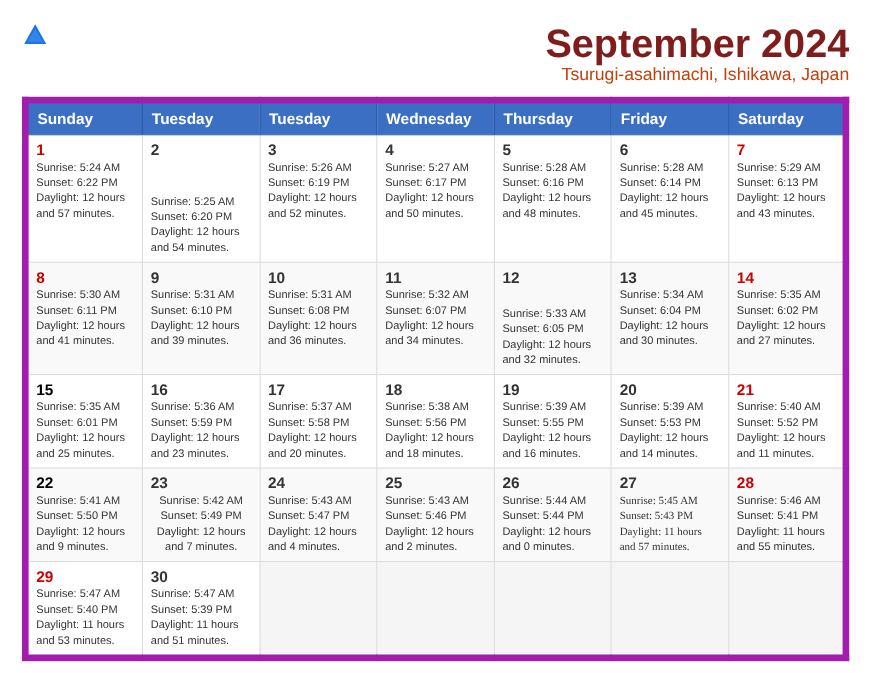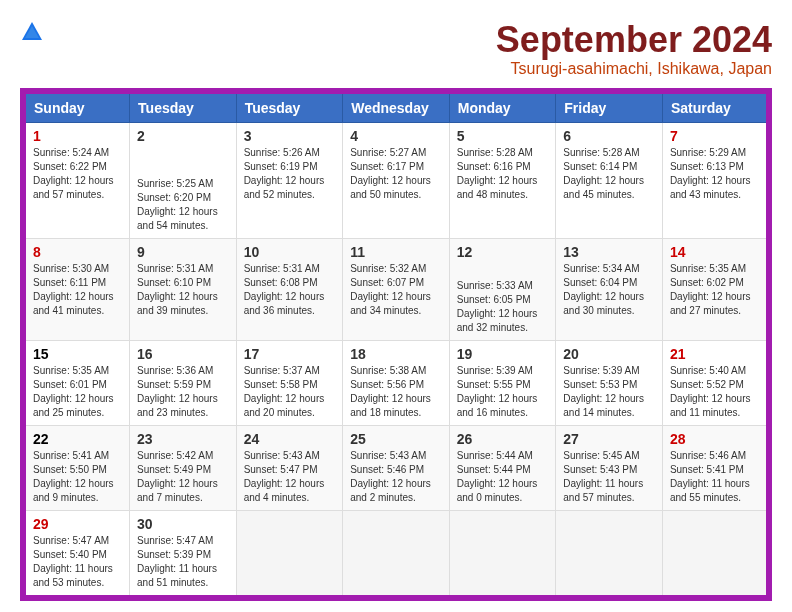--- a/index.html
+++ b/index.html
@@ -112,21 +112,21 @@
   </div>
 </div>
 
 <table class="calendar-table">
   <thead>
     <tr id="col-headers">
     <th>Sunday</th>
         <th>Tuesday</th>
         <th>Tuesday</th>
         <th>Wednesday</th>
-        <th>Monday</th>
+        <th>Thursday</th>
         <th>Friday</th>
         <th>Saturday</th>
       </tr>
   </thead>
   <tbody id="calendar-body">
   <tr>
         <td>
           <span class="day-number" style="color: rgb(204, 0, 0);">1</span>
           <div class="day-info" style="white-space: pre-line;">Sunrise: 5:24 AM
 Sunset: 6:22 PM
@@ -281,21 +281,21 @@
       <tr>
         <td>
           <span class="day-number" style="color: #000000;">22</span>
           <div class="day-info" style="white-space: pre-line;">Sunrise: 5:41 AM
 Sunset: 5:50 PM
 Daylight: 12 hours
 and 9 minutes.</div>
         </td>
         <td>
           <span class="day-number">23</span>
-          <div class="day-info" style="white-space: pre-line;">Sunrise: 5:42 AM
+          <div class="day-info" style="white-space: pre-line; text-align: center;">Sunrise: 5:42 AM
 Sunset: 5:49 PM
 Daylight: 12 hours
 and 7 minutes.</div>
         </td>
         <td>
           <span class="day-number">24</span>
           <div class="day-info" style="white-space: pre-line;">Sunrise: 5:43 AM
 Sunset: 5:47 PM
 Daylight: 12 hours
 and 4 minutes.</div>
@@ -309,21 +309,21 @@
         </td>
         <td>
           <span class="day-number">26</span>
           <div class="day-info" style="white-space: pre-line;">Sunrise: 5:44 AM
 Sunset: 5:44 PM
 Daylight: 12 hours
 and 0 minutes.</div>
         </td>
         <td>
           <span class="day-number">27</span>
-          <div class="day-info" style="white-space: pre-line;">Sunrise: 5:45 AM
+          <div class="day-info" style="white-space: pre-line; font-family: Liberation Serif, serif;">Sunrise: 5:45 AM
 Sunset: 5:43 PM
 Daylight: 11 hours
 and 57 minutes.</div>
         </td>
         <td>
           <span class="day-number" style="color: rgb(204, 0, 0);">28</span>
           <div class="day-info" style="white-space: pre-line;">Sunrise: 5:46 AM
 Sunset: 5:41 PM
 Daylight: 11 hours
 and 55 minutes.</div>

